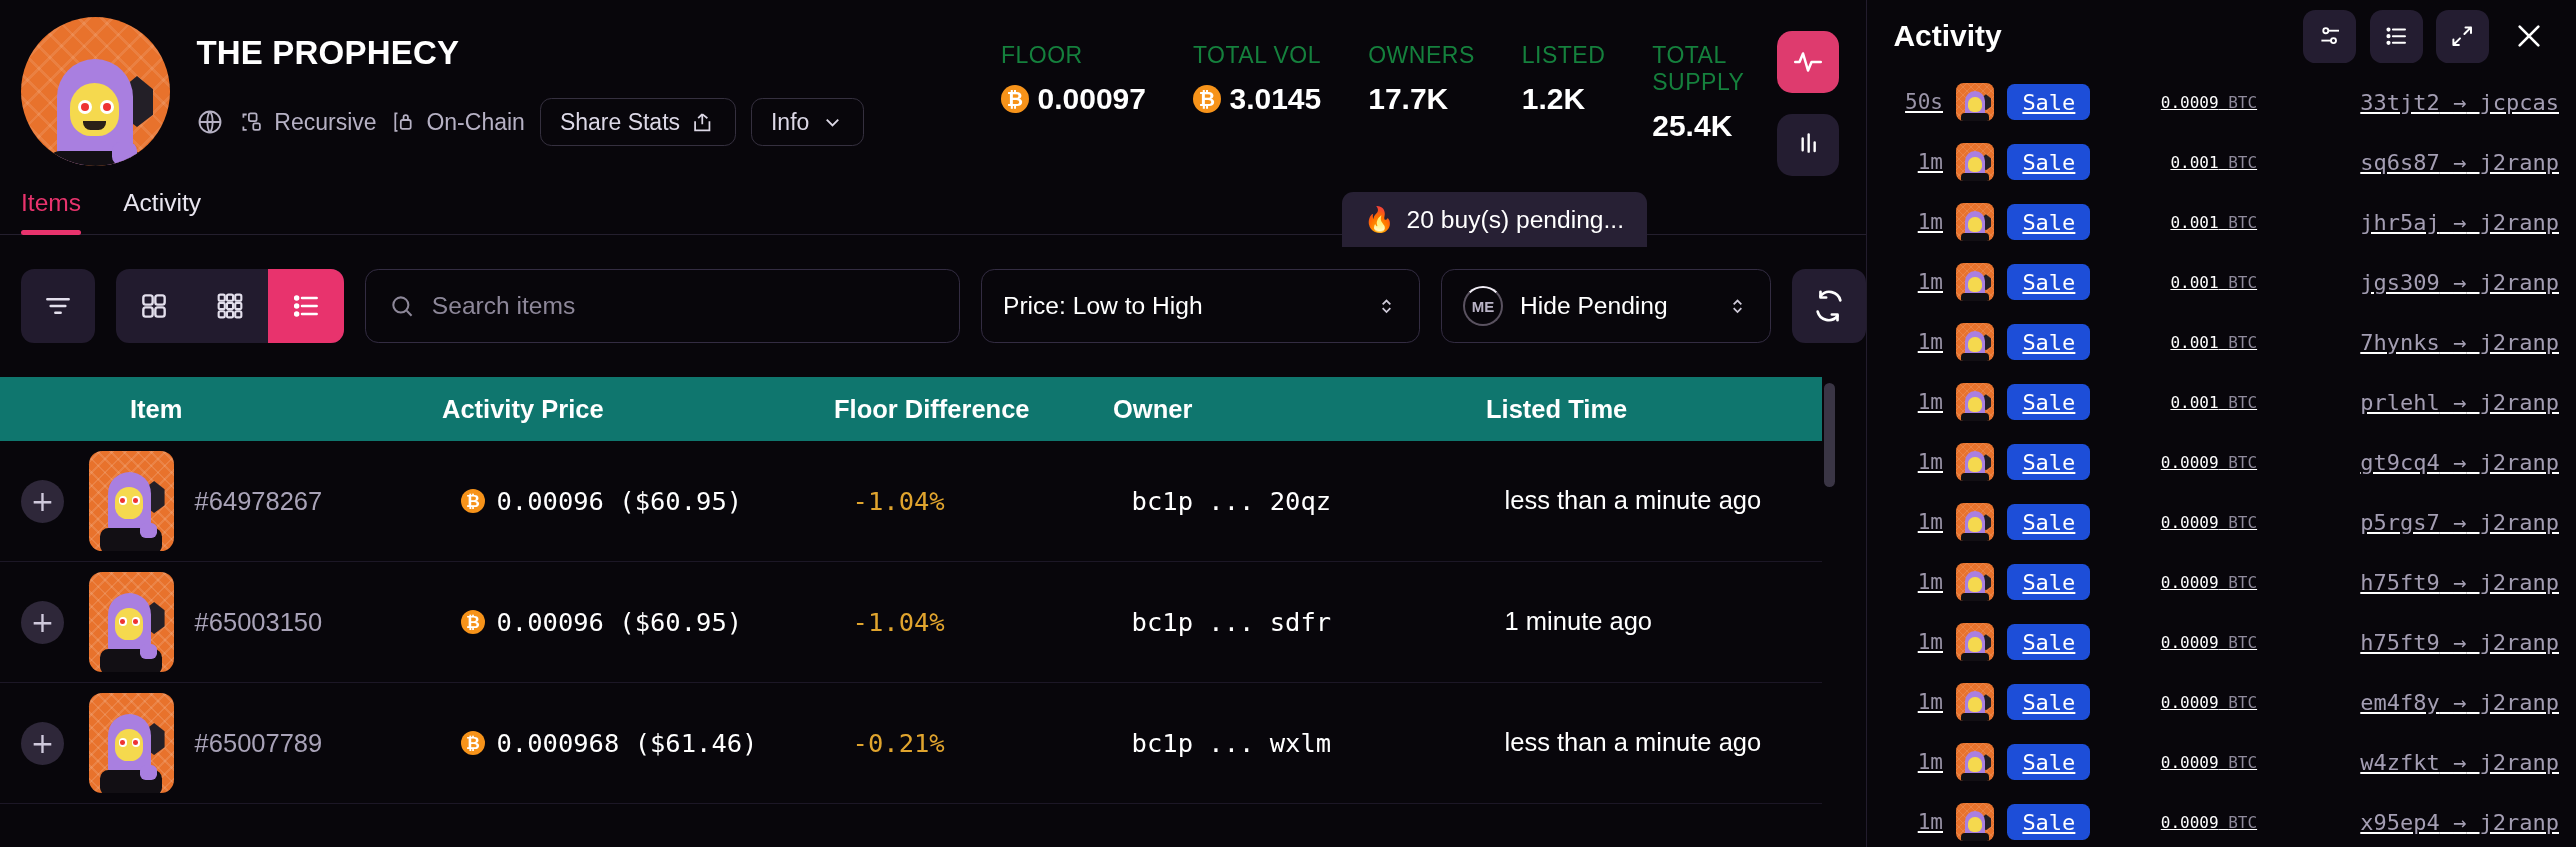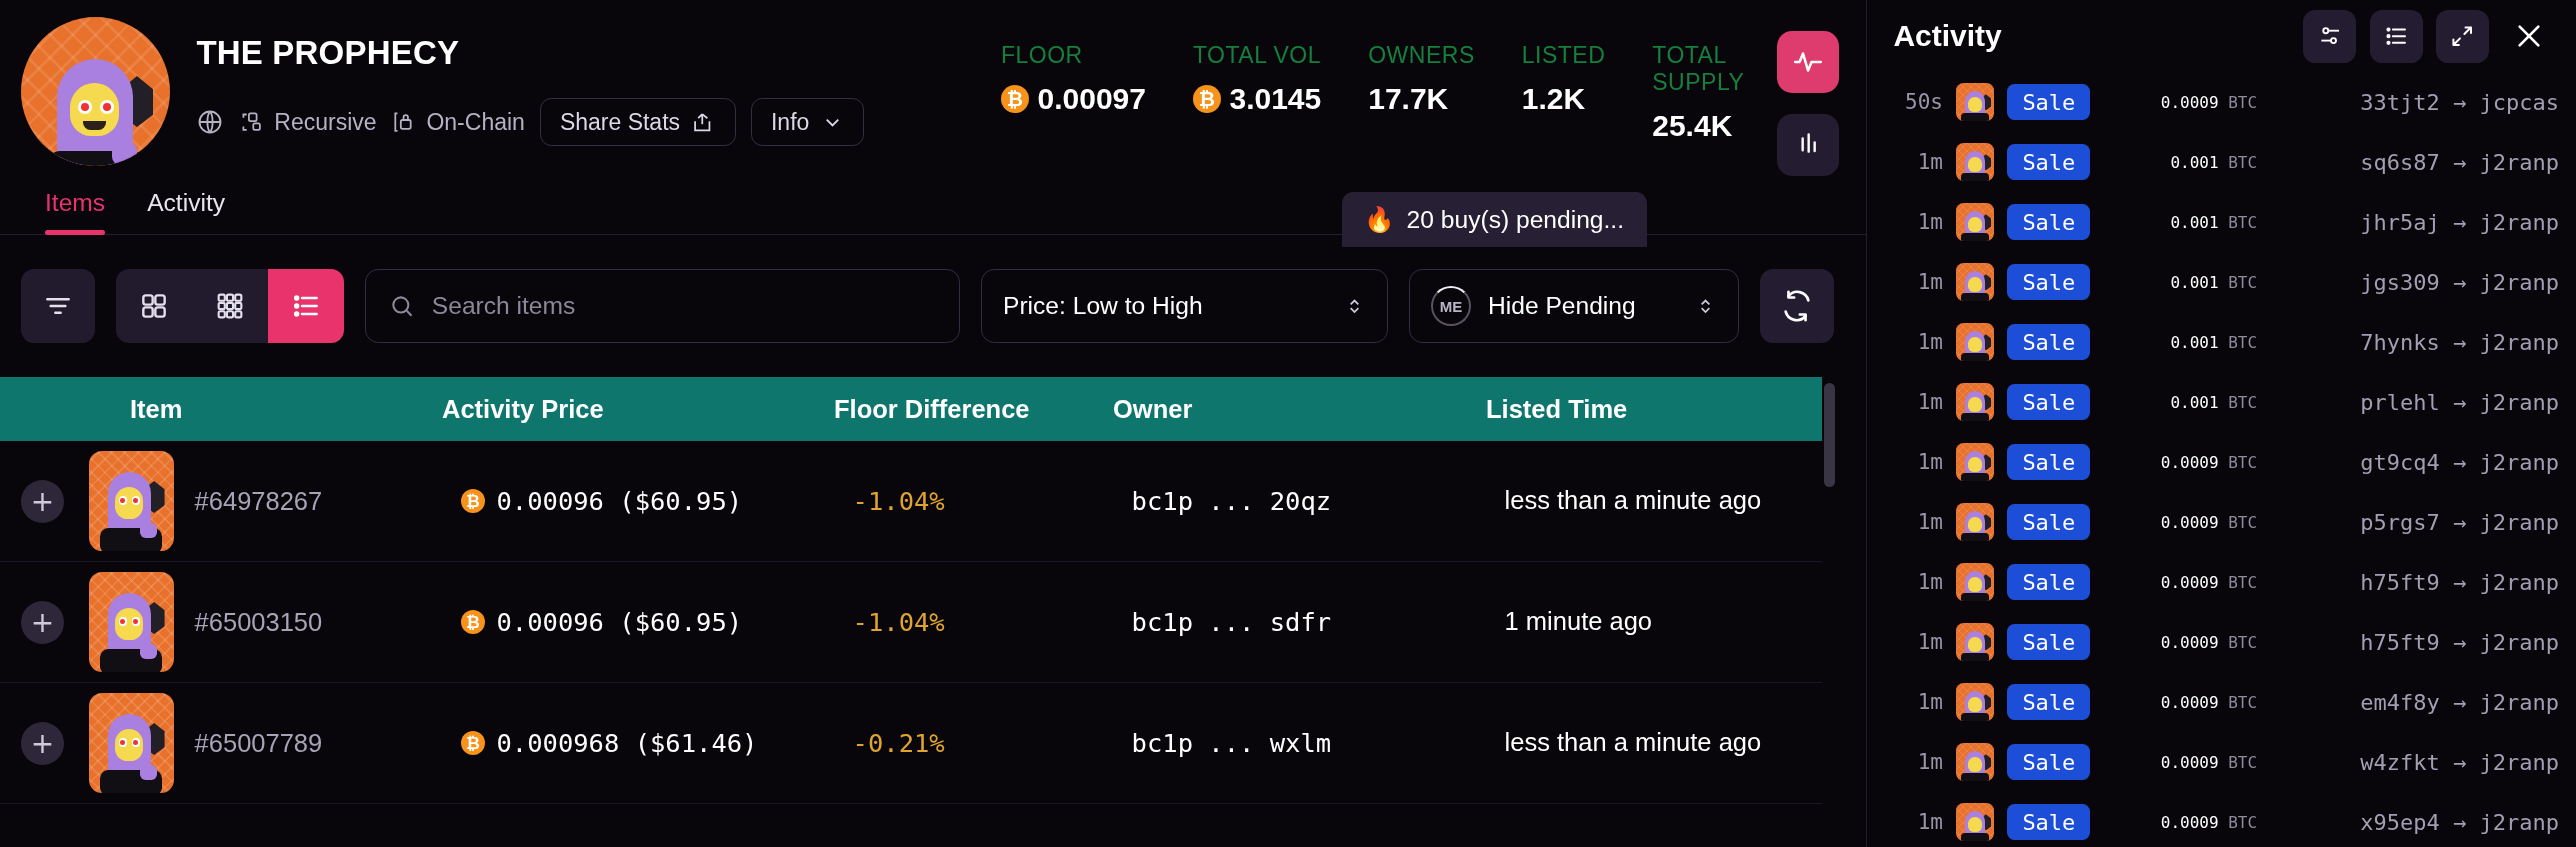--- a/index.html
+++ b/index.html
@@ -70,21 +70,21 @@
 
   
   .float-btns { position: absolute; left: 1777px; top: 31px; display: flex; flex-direction: column; gap: 21px; z-index: 6; }
   .float-btn { width: 62px; height: 62px; border-radius: 15px; display:flex; align-items:center; justify-content:center; cursor:pointer; }
   .float-btn.pink { background: #de3b6e; }
   .float-btn.dark { background: #241d31; }
 
   
   .tabs { display:flex; gap: 42px; padding: 0 0 0 21px; position: relative; border-bottom: 0.9px solid #241f2e; }
   .tab { font-size: 24.6px; padding-bottom: 17px; color: #e8e5ef; cursor: pointer; position: relative; }
-  .tab.active { color: #e8336d; margin-left: 24px; }
+  .tab.active { color: #e8336d; }
   .tab.active::after { content:""; position:absolute; left:0; right:0; bottom:-0.9px; height:4.7px; background:#e8336d; border-radius:2.8px; }
 
   
   .pending-pill {
     position: absolute; right: 219px; top: 192px; background: #272034; border-radius: 11.3px 11.3px 0 0;
     padding: 13.2px 23px; font-size: 24.6px; color:#fff; display:flex; align-items:center; gap:11.3px; z-index:5;
     white-space: nowrap;
   }
   .flame { font-size: 24.6px; font-family: "DejaVu Sans", sans-serif; }
 
@@ -104,21 +104,21 @@
   .search-box input {
     background:transparent; border:none; outline:none; color:#fff; font-size:24.6px;
     font-family:"Liberation Sans", sans-serif; width:100%;
   }
   .search-box input::placeholder { color:#8d8799; }
   .select {
     height: 74px; border:0.9px solid #332c42; border-radius:13.2px; background:transparent;
     display:flex; align-items:center; gap:15px; padding: 0 21px; cursor:pointer; flex:0 0 auto;
     font-size: 24.6px; color:#fff;
   }
-  .select.sort { width: 407px; justify-content: space-between; }
+  .select.sort { width: 439px; justify-content: space-between; }
   .select.pending { width: 330px; justify-content: space-between; }
   .sel-left { display:flex; align-items:center; gap:17px; }
   .me-badge {
     width: 40px; height: 40px; border-radius:50%; border:2.8px solid #5a5260; color:#b9b3c6;
     font-size:15px; font-weight:700; display:flex; align-items:center; justify-content:center;
     border-top-color:#f0ecf5; flex:0 0 auto;
   }
   .refresh-btn { width:74px; height:74px; border-radius:13.2px; background:#241d31; display:flex; align-items:center; justify-content:center; cursor:pointer; flex:0 0 auto;}
 
   
@@ -164,21 +164,21 @@
   .vscroll { position:absolute; right:-15px; top:0; width:15px; height:100%; }
   .vthumb { position:absolute; top:5.7px; left:1.9px; width:11.3px; height:104px; background:#3a3545; border-radius:5.7px; }
 
   
   .panel { width: 710px; height: 848px; background:#08060b; border-left:0.9px solid #221c2d; position:relative; }
   .panel-head { display:flex; align-items:center; height: 72px; padding: 0 21px 0 26.4px; gap: 13.2px; }
   .panel-title { font-size: 30px; font-weight:700; color:#fff; flex:1; }
   .p-btn { width:53px;height:53px;border-radius:12.3px;background:#241d31;display:flex;align-items:center;justify-content:center;cursor:pointer;flex:0 0 auto;}
   .p-close { width:53px;height:53px;display:flex;align-items:center;justify-content:center;cursor:pointer;flex:0 0 auto;}
 
-  .act-row { display:flex; align-items:center; height: 60px; padding: 0 17px 0 21px; gap: 13.2px; font-family:"DejaVu Sans Mono", monospace; }
+  .act-row { display:flex; align-items:center; height: 60px; padding: 0 17px 0 21px; gap: 13.2px; font-family:"DejaVu Sans Mono", monospace;text-decoration:underline; }
   .act-time { width: 55px; text-align:right; color:#9a94a8; font-size:21px; flex:0 0 auto; }
   .act-thumb { width: 38px; height: 38px; border-radius:7.6px; background:#e8722c; position:relative; overflow:hidden; flex:0 0 auto; }
   .act-thumb .pat{position:absolute;inset:0;
     background-image:repeating-linear-gradient(45deg,rgba(255,255,255,.13) 0 0.9px,transparent 0.9px 5.7px),
                      repeating-linear-gradient(-45deg,rgba(255,255,255,.13) 0 0.9px,transparent 0.9px 5.7px);}
   .act-thumb .hood{position:absolute;left:8.5px;top:7.6px;width:20px;height:28px;background:#a97fe0;border-radius:10.4px 10.4px 3.8px 3.8px;}
   .act-thumb .face{position:absolute;left:12.3px;top:14px;width:13.2px;height:15px;background:#f5d94e;border-radius:6.6px 6.6px 5.7px 5.7px;}
   .act-thumb .crystal{position:absolute;left:24.6px;top:11.3px;width:10.4px;height:16px;background:#231f27;
     clip-path:polygon(50% 0,100% 26%,100% 76%,50% 100%,0 76%,0 26%);}
   .act-thumb .body{position:absolute;left:4.7px;top:30px;width:28px;height:11.3px;background:#120f14;border-radius:3.8px;}

